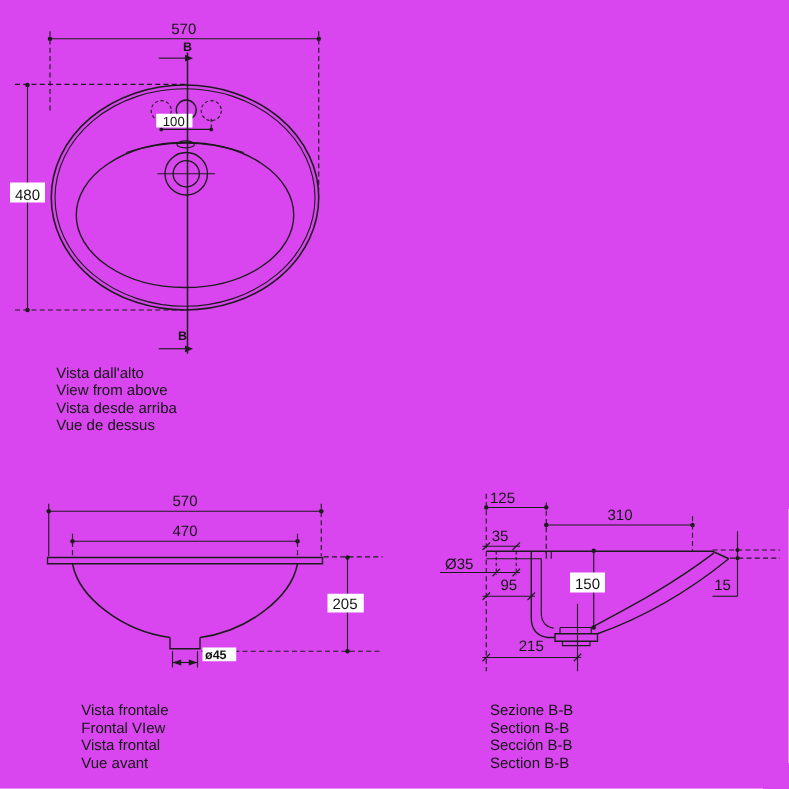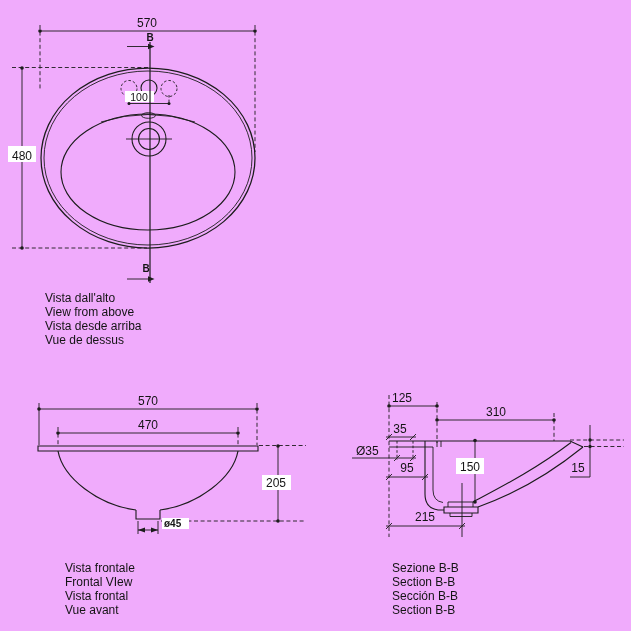--- a/index.html
+++ b/index.html
@@ -1,16 +1,16 @@
 <!DOCTYPE html>
 <html><head>
 <meta charset="utf-8">
 <style>
   html,body{margin:0;padding:0;background:#ffffff;}
-  #page{position:relative;width:631px;height:631px;background:#f0abfc;overflow:hidden;
+  #page{position:relative;width:631px;height:631px;background:#d946ef;overflow:hidden;
         font-family:"Liberation Sans", sans-serif;}
   svg{position:absolute;left:0;top:0;}
   .ln{stroke:#1c1c1c;stroke-width:1.1;fill:none;}
   .ln-thin{stroke:#1c1c1c;stroke-width:0.9;fill:none;}
   .dim{stroke:#1c1c1c;stroke-width:0.9;fill:none;}
   .dash{stroke:#1c1c1c;stroke-width:0.9;fill:none;stroke-dasharray:4 2.6;}
   .dash-s{stroke:#1c1c1c;stroke-width:0.9;fill:none;stroke-dasharray:2.6 2;}
   .dot{fill:#1c1c1c;stroke:none;}
   .arr{fill:#1c1c1c;stroke:none;}
   .bg{fill:#ffffff;stroke:none;}

